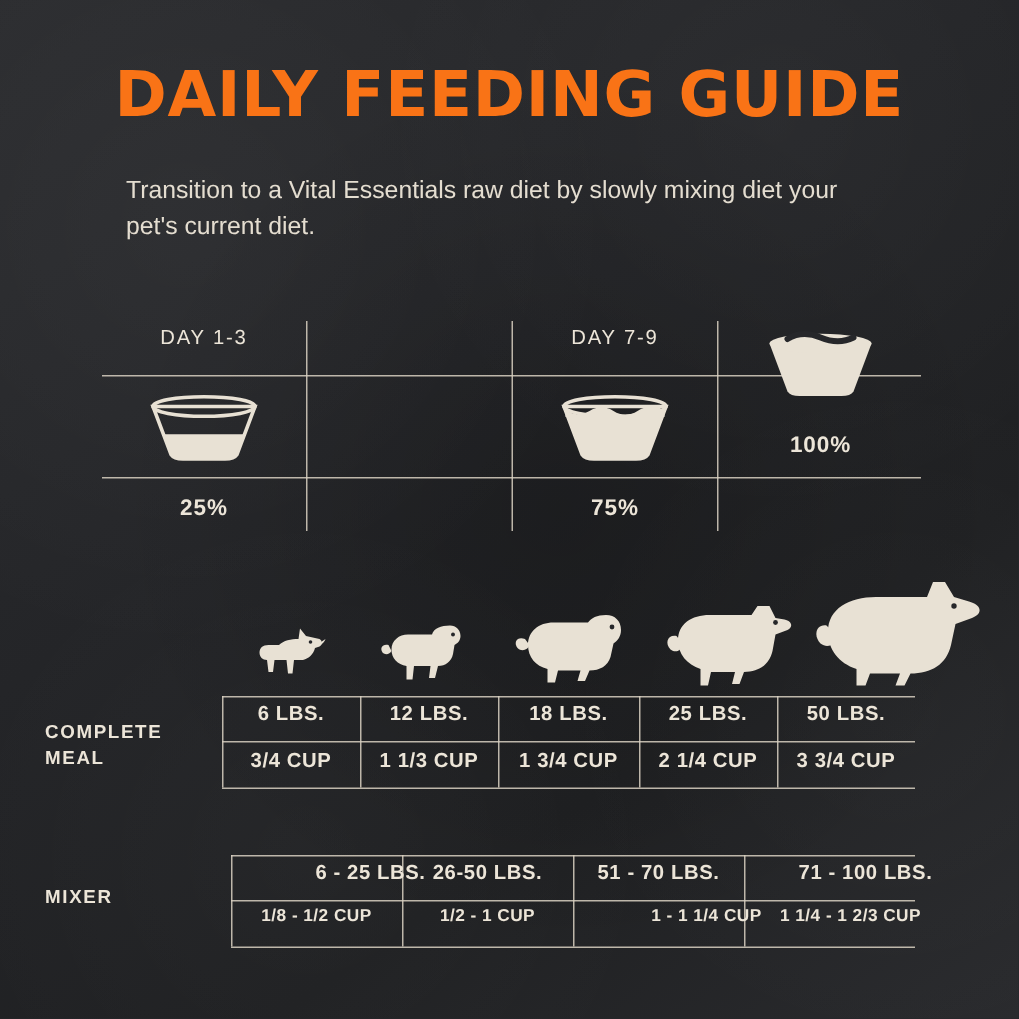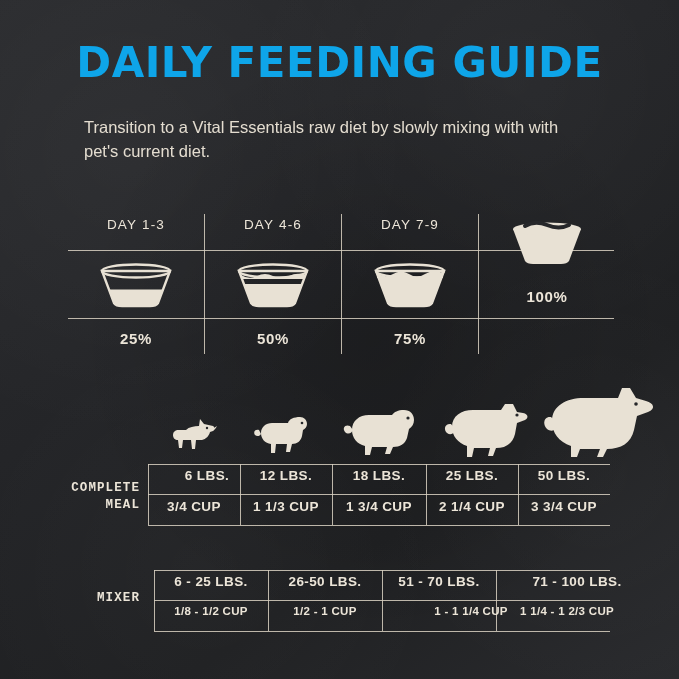--- a/index.html
+++ b/index.html
@@ -35,21 +35,21 @@
   
   .title {
     position: absolute;
     top: 38px;
     left: 0;
     right: 0;
     text-align: center;
     font-size: 42px;
     font-weight: bold;
     letter-spacing: 0.5px;
-    color: #0ea5e9;
+    color: #f97316;
     font-family: "DejaVu Sans", sans-serif;
   }
   .subtitle {
     position: absolute;
     top: 116px;
     left: 84px;
     width: 512px;
     font-size: 16.5px;
     line-height: 1.45;
     color: #e4ddd0;
@@ -126,26 +126,25 @@
 
   
   .tbl {
     position: absolute;
     color: #ece5d8;
   }
   .tbl .row-label {
     position: absolute;
     left: 0;
     width: 110px;
-    text-align: right;
+    text-align: left;
     font-size: 12.5px;
     font-weight: bold;
     letter-spacing: 1.1px;
     line-height: 1.35;
-    font-family: Liberation Mono, monospace;
   }
   .tbl .hline {
     position: absolute;
     height: 1px;
     background: #d9d1c2;
     opacity: 0.85;
   }
   .tbl .vline {
     position: absolute;
     width: 1px;
@@ -181,21 +180,21 @@
   #mixer .cell.cup { font-size: 11.5px; letter-spacing: 0.3px; top: 37px; height: 26px; }
 </style>
 </head>
 <body>
 
 <div class="board"></div>
 
 <div class="content">
 
   <div class="title">DAILY FEEDING GUIDE</div>
-  <div class="subtitle">Transition to a Vital Essentials raw diet by slowly mixing with with pet's current diet.</div>
+  <div class="subtitle">Transition to a Vital Essentials raw diet by slowly mixing diet your pet's current diet.</div>
 
   <div class="bowls">
     <div class="hline top"></div>
     <div class="hline bottom"></div>
 
     <div class="vline" style="left:136px;"></div>
     <div class="vline" style="left:273px;"></div>
     <div class="vline" style="left:410px;"></div>
 
     <div class="bowl-col" style="left:0px;">
@@ -210,39 +209,20 @@
           <path d="M16 12 L84 12 L72 44 Q70 47 64 47 L36 47 Q30 47 28 44 Z" fill="none" stroke="#e8e1d4" stroke-width="2.4"></path>
           <ellipse cx="50" cy="12" rx="34" ry="6.5" fill="none" stroke="#e8e1d4" stroke-width="2.4"></ellipse>
           <g clip-path="url(#cl1)">
             <path d="M16 12 L84 12 L72 44 Q70 47 64 47 L36 47 Q30 47 28 44 Z" fill="#e8e1d4"></path>
           </g>
         </svg>
       </div>
       <div class="pct">25%</div>
     </div>
 
-    <div class="bowl-col" style="left:137px;">
-      <div class="day">DAY 4-6</div>
-      <div class="bowl-wrap">
-        <svg width="100" height="50" viewBox="0 0 100 50">
-          <defs>
-            <clipPath id="cl2">
-                <rect x="0" y="25" width="100" height="30"></rect>
-              </clipPath>
-          </defs>
-          <path d="M16 12 L84 12 L72 44 Q70 47 64 47 L36 47 Q30 47 28 44 Z" fill="none" stroke="#e8e1d4" stroke-width="2.4"></path>
-          <ellipse cx="50" cy="12" rx="34" ry="6.5" fill="none" stroke="#e8e1d4" stroke-width="2.4"></ellipse>
-          <g clip-path="url(#cl2)">
-            <path d="M16 12 L84 12 L72 44 Q70 47 64 47 L36 47 Q30 47 28 44 Z" fill="#e8e1d4"></path>
-          </g>
-          <path d="M18 16 Q26 21 34 17 Q42 13 50 17 Q58 21 66 17 Q74 13 82 16 L82 20 L18 20 Z" fill="#e8e1d4"></path>
-        </svg>
-      </div>
-      <div class="pct">50%</div>
-    </div>
 
     <div class="bowl-col" style="left:274px;">
       <div class="day">DAY 7-9</div>
       <div class="bowl-wrap">
         <svg width="100" height="50" viewBox="0 0 100 50">
           <defs>
             <clipPath id="cl3">
                 <rect x="0" y="19" width="100" height="36"></rect>
               </clipPath>
           </defs>
@@ -321,21 +301,21 @@
     <div class="hline" style="left:118px; top:2px; width:462px;"></div>
     <div class="hline" style="left:118px; top:32px; width:462px;"></div>
     <div class="hline" style="left:118px; top:63px; width:462px;"></div>
 
     <div class="vline" style="left:118px; top:2px; height:61px;"></div>
     <div class="vline" style="left:210px; top:2px; height:61px;"></div>
     <div class="vline" style="left:302px; top:2px; height:61px;"></div>
     <div class="vline" style="left:396px; top:2px; height:61px;"></div>
     <div class="vline" style="left:488px; top:2px; height:61px;"></div>
 
-    <div class="cell weight" style="left:118px; width:92px;padding-left:13px;">6 LBS.</div>
+    <div class="cell weight" style="left:118px; width:92px;">6 LBS.</div>
     <div class="cell weight" style="left:210px; width:92px;">12 LBS.</div>
     <div class="cell weight" style="left:302px; width:94px;">18 LBS.</div>
     <div class="cell weight" style="left:396px; width:92px;">25 LBS.</div>
     <div class="cell weight" style="left:488px; width:92px;">50 LBS.</div>
 
     <div class="cell cup" style="left:118px; width:92px;">3/4 CUP</div>
     <div class="cell cup" style="left:210px; width:92px;">1 1/3 CUP</div>
     <div class="cell cup" style="left:302px; width:94px;">1 3/4 CUP</div>
     <div class="cell cup" style="left:396px; width:92px;">2 1/4 CUP</div>
     <div class="cell cup" style="left:488px; width:92px;">3 3/4 CUP</div>
@@ -346,21 +326,21 @@
 
     <div class="hline" style="left:124px; top:2px; width:456px;"></div>
     <div class="hline" style="left:124px; top:32px; width:456px;"></div>
     <div class="hline" style="left:124px; top:63px; width:456px;"></div>
 
     <div class="vline" style="left:124px; top:2px; height:61px;"></div>
     <div class="vline" style="left:238px; top:2px; height:61px;"></div>
     <div class="vline" style="left:352px; top:2px; height:61px;"></div>
     <div class="vline" style="left:466px; top:2px; height:61px;"></div>
 
-    <div class="cell weight" style="left:124px; width:114px;">6 - 25 LBS.</div>
+    <div class="cell weight" style="left:124px; width:114px;padding-left:36px;">6 - 25 LBS.</div>
     <div class="cell weight" style="left:238px; width:114px;">26-50 LBS.</div>
     <div class="cell weight" style="left:352px; width:114px;">51 - 70 LBS.</div>
     <div class="cell weight" style="left:466px; width:114px;padding-left:24px;">71 - 100 LBS.</div>
 
     <div class="cell cup" style="left:124px; width:114px;">1/8 - 1/2 CUP</div>
     <div class="cell cup" style="left:238px; width:114px;">1/2 - 1 CUP</div>
     <div class="cell cup" style="left:352px; width:114px;padding-left:32px;">1 - 1 1/4 CUP</div>
     <div class="cell cup" style="left:480px; width:114px;">1 1/4 - 1 2/3 CUP</div>
   </div>
 

